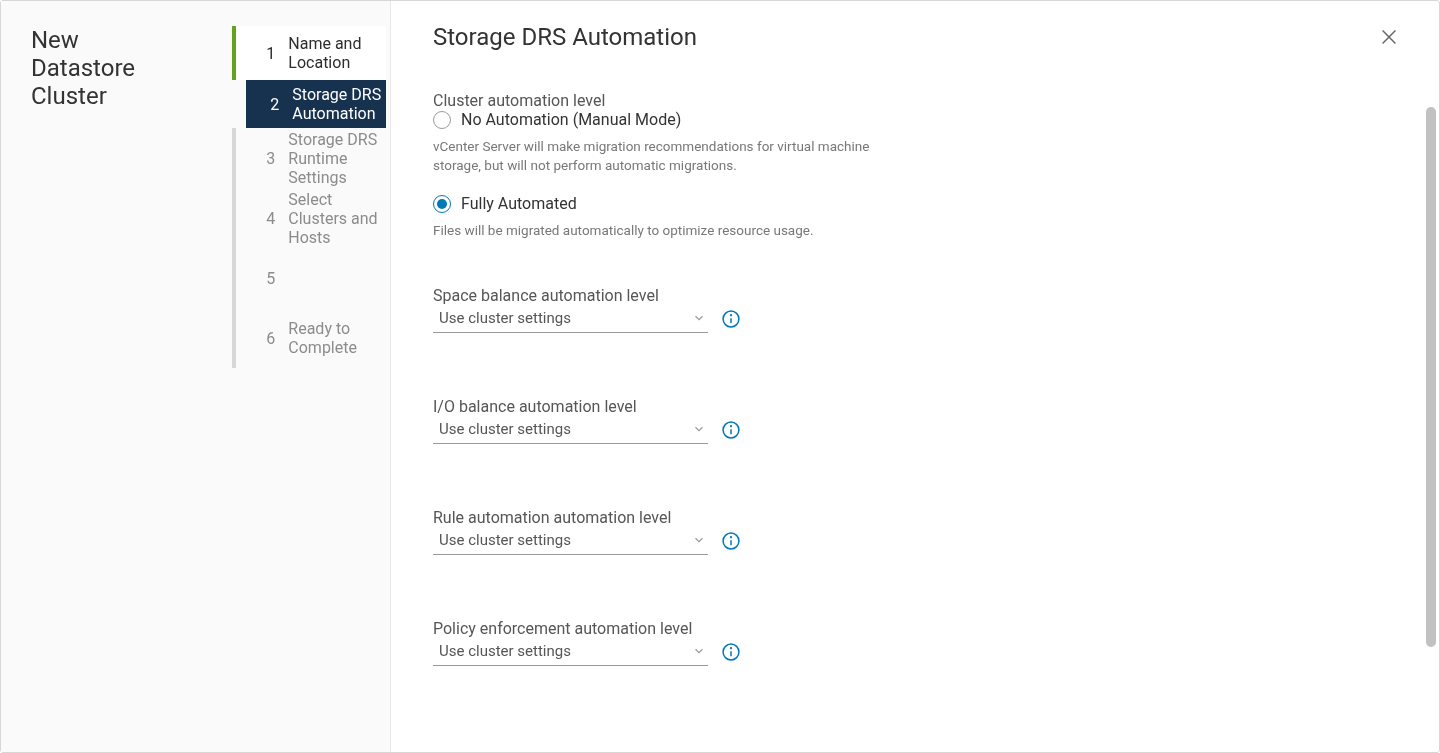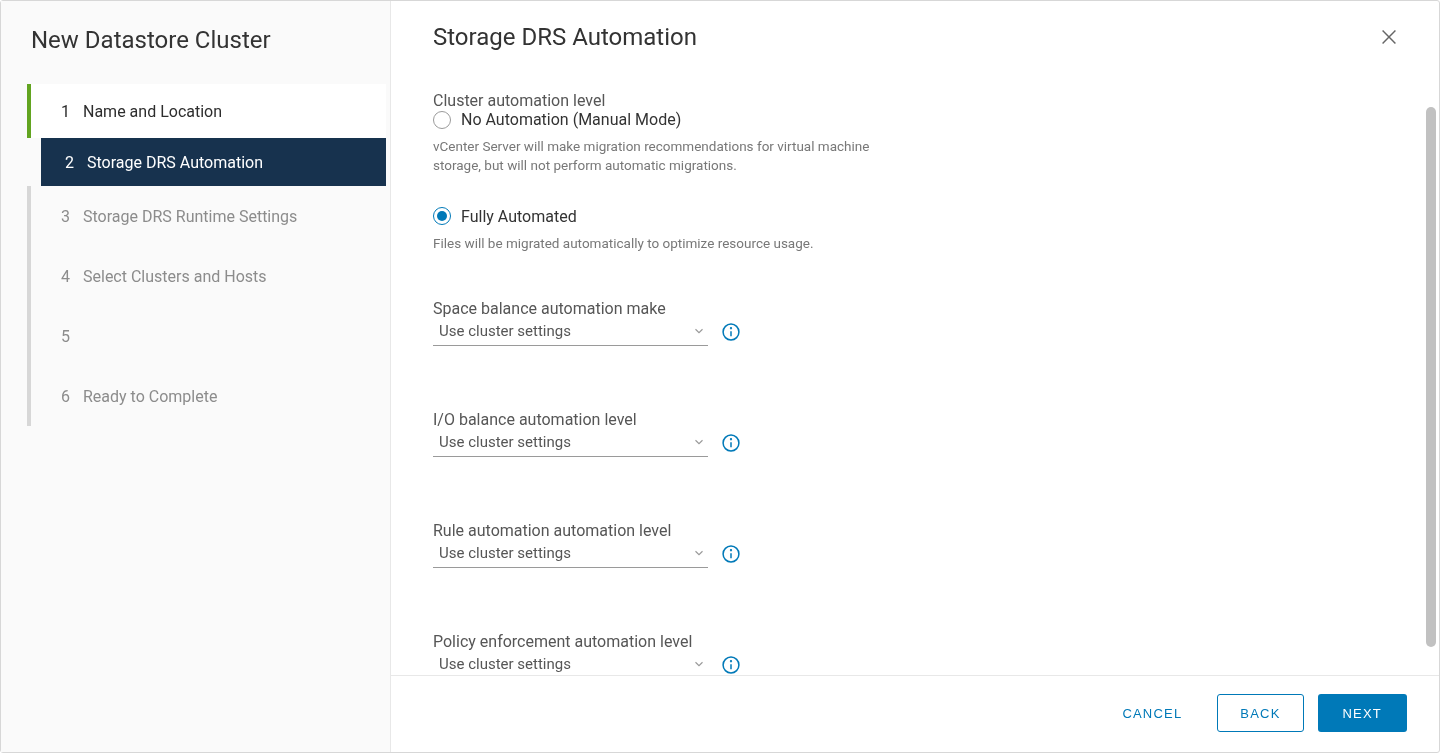--- a/index.html
+++ b/index.html
@@ -27,21 +27,21 @@
       display: flex;
       flex: 1;
       min-height: 0;
     }
     .sidebar {
       width: 390px;
       background: #fafafa;
       border-right: 1px solid #e8e8e8;
       padding: 25px 4px 0 0;
       display: flex;
-      flex-direction: column;
+      flex-direction: row;
     }
     .sidebar-title {
       font-size: 24px;
       font-weight: 400;
       color: #333;
       padding: 0 30px 30px 30px;
     }
     .steps {
       display: flex;
       flex-direction: column;
@@ -158,21 +158,21 @@
     .form-control-area {
       flex: 1;
     }
     .radio-group {
       display: flex;
       flex-direction: column;
       gap: 0;
     }
     .radio-option {
       display: flex;
-      align-items: center;
+      align-items: flex-end;
       gap: 10px;
       margin-bottom: 8px;
     }
     .radio-circle {
       width: 18px;
       height: 18px;
       border: 1.5px solid #9a9a9a;
       border-radius: 50%;
       display: flex;
       align-items: center;
@@ -189,21 +189,21 @@
       border-radius: 50%;
     }
     .radio-label {
       font-size: 16px;
       color: #333;
     }
     .radio-help {
       font-size: 13.5px;
       color: #787878;
       line-height: 1.4;
-      margin-bottom: 32px;
+      margin-bottom: 19px;
       max-width: 460px;
     }
     .select-wrap {
       display: flex;
       align-items: center;
       gap: 13px;
     }
     .select-field {
       width: 275px;
       height: 28px;
@@ -338,21 +338,21 @@
                   </span>
                   <span class="radio-label">Fully Automated</span>
                 </div>
                 <div class="radio-help" style="margin-bottom:0">Files will be migrated automatically to optimize resource usage.</div>
 
               </div>
             </div>
           </div>
 
           <div class="form-row">
-            <div class="form-label">Space balance automation make</div>
+            <div class="form-label">Space balance automation level</div>
             <div class="form-control-area">
               <div class="select-wrap">
                 <div class="select-field">
                   <span class="select-value">Use cluster settings</span>
                   <svg class="chevron" viewBox="0 0 24 24" fill="none" stroke="currentColor" stroke-width="2">
                       <polyline points="6 9 12 15 18 9"></polyline>
                     </svg>
                 </div>
                 <span class="info-icon">
                   <svg viewBox="0 0 24 24" fill="none" stroke="currentColor" stroke-width="1.8">
@@ -428,21 +428,16 @@
             </div>
           </div>
 
         </div>
       </div>
 
       <div class="scrollbar-track">
         <div class="scrollbar-thumb"></div>
       </div>
 
-      <div class="footer">
-        <button class="btn cancel">CANCEL</button>
-        <button class="btn back">BACK</button>
-        <button class="btn next">NEXT</button>
-      </div>
     </div>
 
   </div>
 </div>
 
 </body></html>

